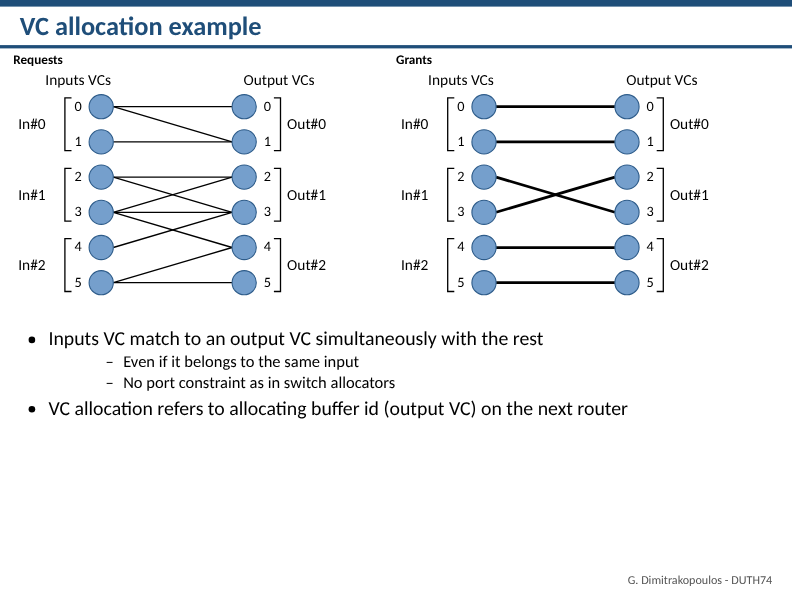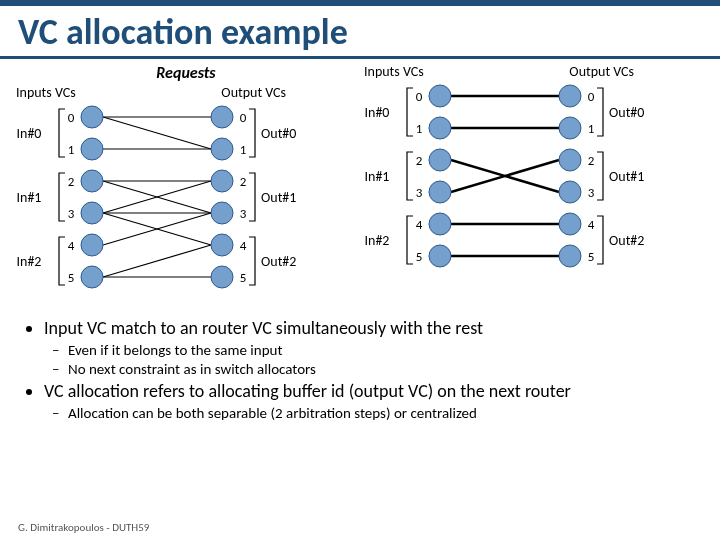--- a/index.html
+++ b/index.html
@@ -10,52 +10,50 @@
     font-family: Calibri, Arial, sans-serif;
     background: #fff;
     color: #000;
     overflow: hidden;
   }
   .title-bar {
     background: #1f4e79;
     height: 6px;
   }
   .title {
-    font-size: 36px;
+    font-size: 24px;
     font-weight: bold;
     color: #1f4e79;
     padding: 4px 18px 0 18px;
   }
   .title-underline {
     background: #1f4e79;
     height: 3px;
     margin-top: 2px;
   }
   .diagrams {
     display: flex;
     padding: 4px 12px 0 12px;
   }
   .diagram {
     width: 50%;
     position: relative;
   }
   .diagram-title {
-    text-align: center;
     font-weight: bold;
-    font-size: 16px;
+    font-size: 12px;
     margin-bottom: 2px;
-    font-style: italic;
   }
   .cols-header {
     display: flex;
     font-size: 14px;
     font-weight: 500;
     margin-bottom: 2px;
   }
-  .hdr-in { width: 110px; text-align: left; padding-left: 4px;}
+  .hdr-in { width: 110px; text-align: center; padding-left: 4px;}
   .hdr-gap { width: 70px; }
   .hdr-out-vcs { width: 90px; text-align: right; }
   .svg-area {
     display: block;
   }
   .bullets {
     padding: 2px 20px 0 20px;
     font-size: 17px;
   }
   .bullets ul {
@@ -66,33 +64,34 @@
     margin: 1px 0;
   }
   .bullets .lvl1 {
     font-size: 18px;
   }
   .bullets .lvl2 {
     font-size: 15px;
     list-style: none;
     position: relative;
     padding-left: 0;
+    margin-left: 44px;
   }
   .bullets .lvl2::before {
     content: "–";
     position: absolute;
     left: -16px;
   }
   .footer {
     position: absolute;
     bottom: 6px;
     left: 0;
     width: 720px;
     display: flex;
-    justify-content: flex-start;
+    justify-content: flex-end;
     font-size: 11px;
     color: #555;
     padding: 0 18px;
     box-sizing: border-box;
   }
   .node-circle {
     fill: #759fcc;
     stroke: #2e5c8a;
     stroke-width: 1;
   }
@@ -183,20 +182,21 @@
         <text x="17" y="94" class="port-label" text-anchor="middle">In#1</text>
         <path d="M 237 70 H 243 V 118 H 237" class="bracket"></path>
         <text x="249" y="94" class="port-label right">Out#1</text>
         <path d="M 53 134 H 47 V 182 H 53" class="bracket"></path>
         <text x="17" y="158" class="port-label" text-anchor="middle">In#2</text>
         <path d="M 237 134 H 243 V 182 H 237" class="bracket"></path>
         <text x="249" y="158" class="port-label right">Out#2</text>
       </svg>
   </div>
   <div class="diagram">
+    <div class="diagram-title">Grants</div>
     <div class="cols-header">
       <div class="hdr-in">Inputs VCs</div>
       <div class="hdr-gap"></div>
       <div class="hdr-out-vcs">Output VCs</div>
     </div>
     <svg id="svg-right" class="svg-area" width="350" height="210">
         <line x1="91" y1="14" x2="199" y2="14" class="conn-grant"></line>
         <line x1="91" y1="46" x2="199" y2="46" class="conn-grant"></line>
         <line x1="91" y1="78" x2="199" y2="110" class="conn-grant"></line>
         <line x1="91" y1="110" x2="199" y2="78" class="conn-grant"></line>
@@ -237,28 +237,25 @@
         <path d="M 53 134 H 47 V 182 H 53" class="bracket"></path>
         <text x="17" y="158" class="port-label" text-anchor="middle">In#2</text>
         <path d="M 237 134 H 243 V 182 H 237" class="bracket"></path>
         <text x="249" y="158" class="port-label right">Out#2</text>
       </svg>
   </div>
 </div>
 
 <div class="bullets">
   <ul id="bullet-list">
-      <li class="lvl1">Input VC match to an router VC simultaneously with the rest</li>
+      <li class="lvl1">Inputs VC match to an output VC simultaneously with the rest</li>
       <ul>
         <li class="lvl2">Even if it belongs to the same input</li>
-        <li class="lvl2">No next constraint as in switch allocators</li>
+        <li class="lvl2">No port constraint as in switch allocators</li>
       </ul>
       <li class="lvl1">VC allocation refers to allocating buffer id (output VC) on the next router</li>
-      <ul>
-        <li class="lvl2">Allocation can be both separable (2 arbitration steps) or centralized</li>
-      </ul>
     </ul>
 </div>
 
 <div class="footer">
   <span>G. Dimitrakopoulos - DUTH</span>
-  <span>59</span>
+  <span>74</span>
 </div>
 
 </body></html>

